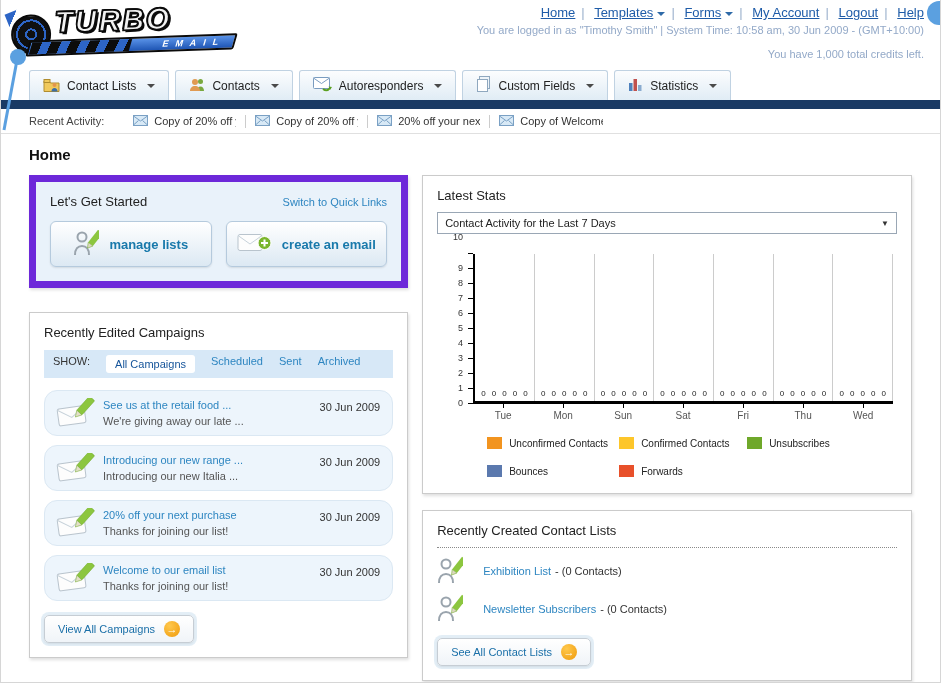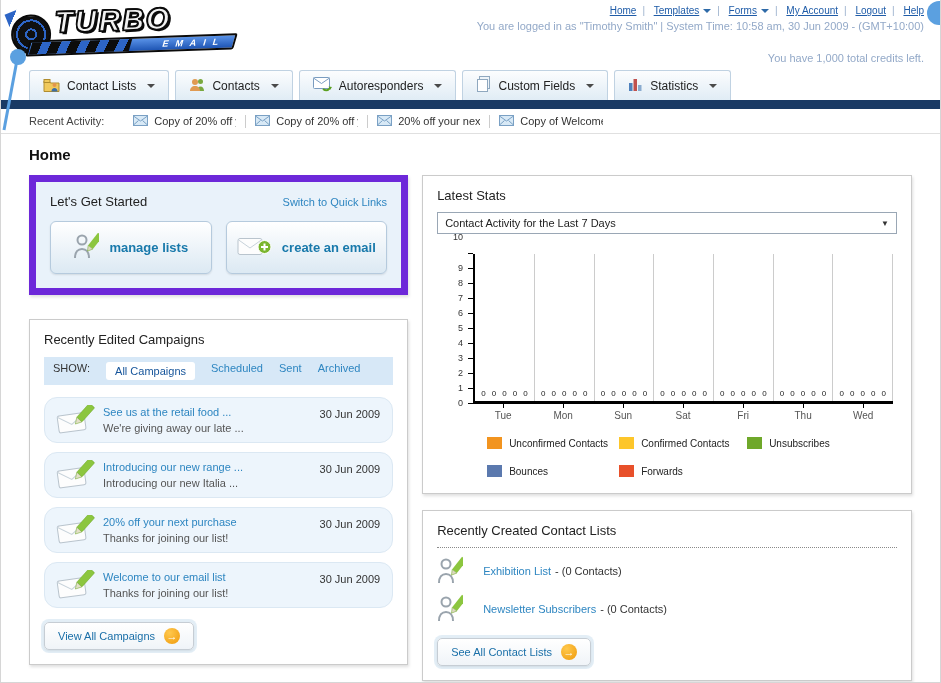--- a/index.html
+++ b/index.html
@@ -21,26 +21,26 @@
   .email-bar { position:absolute; left:18px; top:34px; width:208px; height:16px;
       background:linear-gradient(#5a93e8,#1e55b4); border:2px solid #0a0a0a; border-radius:2px;
       transform:skewX(-18deg); }
   .email-bar::before { content:""; position:absolute; left:1px; top:0; bottom:0; width:100px;
       background:repeating-linear-gradient(100deg, #0c0c0c 0 10px, #2d65c6 10px 19px); }
   .email-text { position:absolute; right:8px; top:1px; color:#fff; font-size:9px; font-weight:bold; letter-spacing:7px; }
   .pin-svg { position:absolute; left:0; top:48px; z-index:5; }
   .corner-circle { position:absolute; right:-11px; top:1px; width:24px; height:24px; border-radius:50%; background:#5ba0e0; }
 
   .hdr-right { position:absolute; top:5px; right:16px; text-align:right; }
-  .nav-links { font-size:10px; color:#9ab0cc; }
+  .nav-links { font-size:13px; color:#9ab0cc; }
   .nav-links a { color:#1f5ca8; text-decoration:underline; cursor:pointer; }
   .sep::after { content:"|"; color:#9ab0cc; margin:0 6px; }
   .caret { display:inline-block; width:0; height:0; border-left:4px solid transparent; border-right:4px solid transparent; border-top:4px solid #2e6aa8; margin-left:4px; vertical-align:middle; }
   .login-line { margin-top:4px; font-size:11px; color:#93a9c8; }
-  .credits-line { margin-top:20px; font-size:11px; color:#93a9c8; }
+  .credits-line { margin-top:12px; font-size:11px; color:#93a9c8; }
 
   
   .tabbar { display:flex; gap:6px; padding:4px 0 0 28px; height:34px; background:#fff; }
   .tab { display:flex; align-items:center; gap:7px; padding:0 13px; height:30px;
       border:1px solid #c0d2e2; border-bottom:none; border-radius:3px 3px 0 0;
       background:linear-gradient(#fcfdfe,#e0ecf5); font-size:12px; color:#222; cursor:pointer; }
   .tab .caret { border-top-color:#4a4a4a; }
   .navy-bar { height:9px; background:#1a3a64; }
 
   
@@ -59,21 +59,21 @@
   .col-left { width:380px; }
   .col-right { width:491px; }
   .panel { background:#fff; border:1px solid #cbcbcb; box-shadow:1px 2px 3px rgba(0,0,0,.13); }
   .panel-title { font-size:13px; color:#222; }
 
   
   .panel-gs { background:#e9f2fa; border:7px solid #6d28d9; padding:12px 14px 14px; margin-bottom:24px; }
   .gs-head { display:flex; justify-content:space-between; align-items:center; }
   .quick-link { font-size:11px; color:#2e86c1; text-decoration:none; cursor:pointer; }
   .gs-buttons { display:flex; gap:14px; margin-top:12px; }
-  .big-btn { flex:1; height:53px; display:flex; align-items:center; justify-content:center; gap:10px;
+  .big-btn { flex:1; height:46px; display:flex; align-items:center; justify-content:center; gap:10px;
       background:linear-gradient(#ffffff,#dce9f3); border:1px solid #b5cadd; border-radius:6px;
       font-weight:bold; font-size:13px; color:#1879ab; box-shadow:0 1px 2px rgba(0,0,0,.1); cursor:pointer; }
 
   
   .panel-camp { padding:12px 14px 14px; }
   .show-bar { display:flex; gap:16px; background:#d7e8f7; padding:5px 9px; margin:10px 0 12px; font-size:11px; }
   .show-label { color:#333; }
   .show-filter { color:#2e86c1; cursor:pointer; }
   .show-filter.active { background:#fff; color:#15549a; padding:3px 9px; border-radius:3px; }
   .campaign-row { position:relative; background:#edf5fc; border:1px solid #dbe8f3; border-radius:13px;

